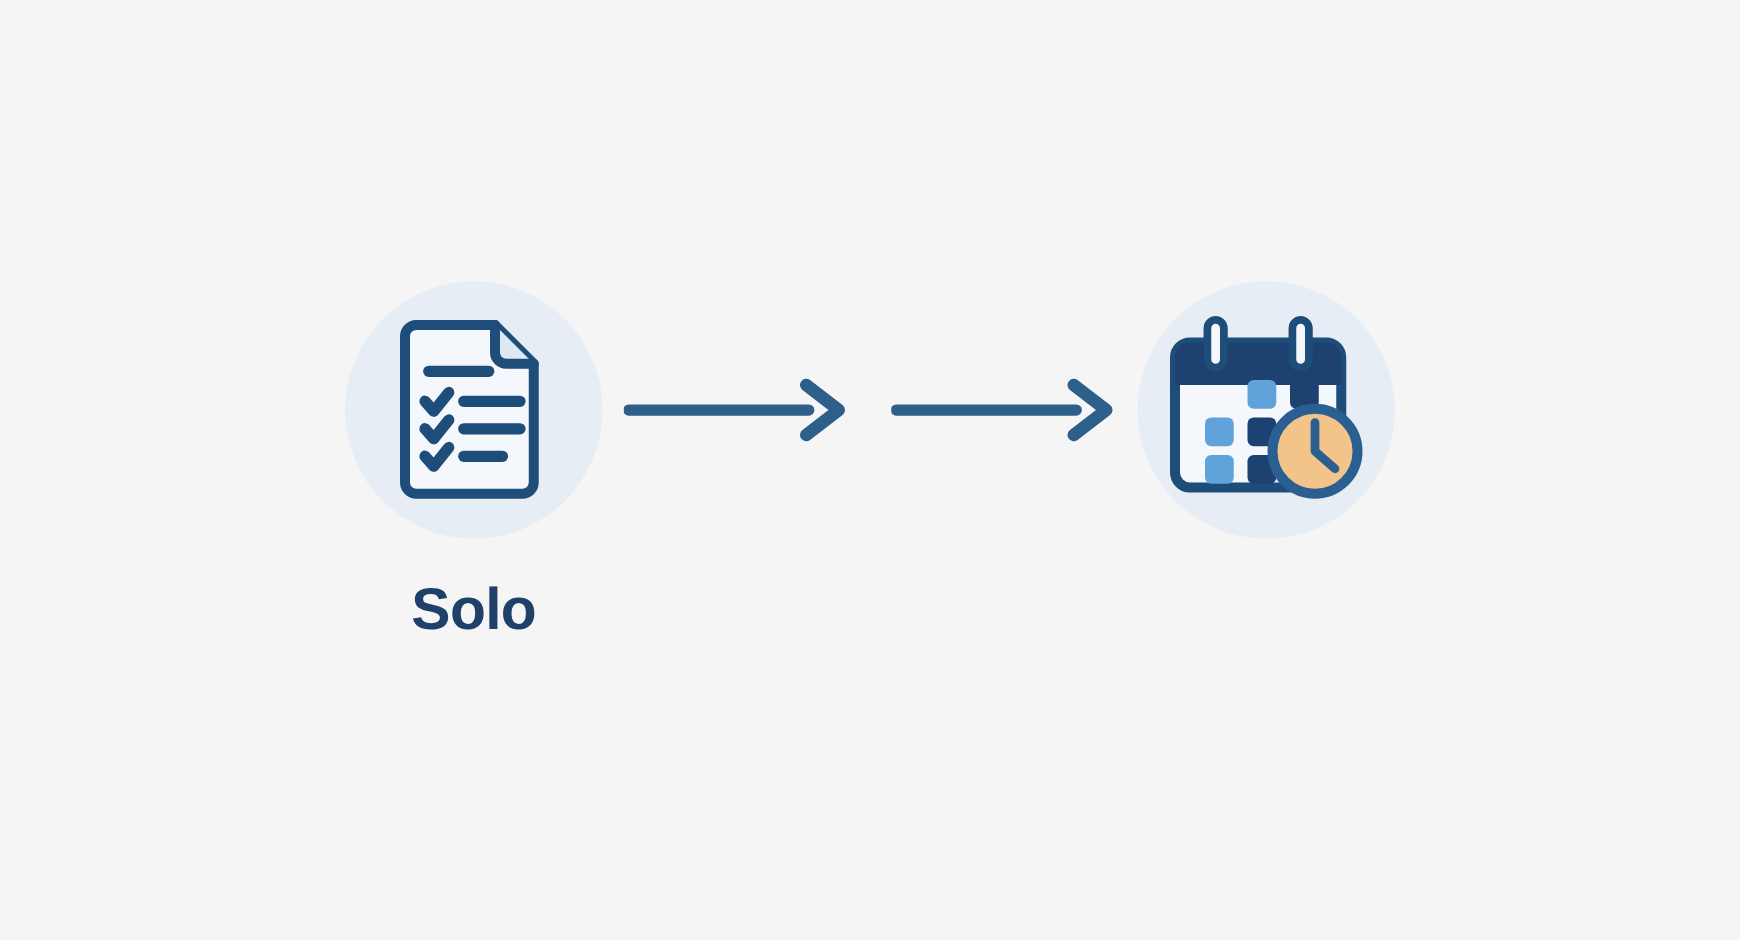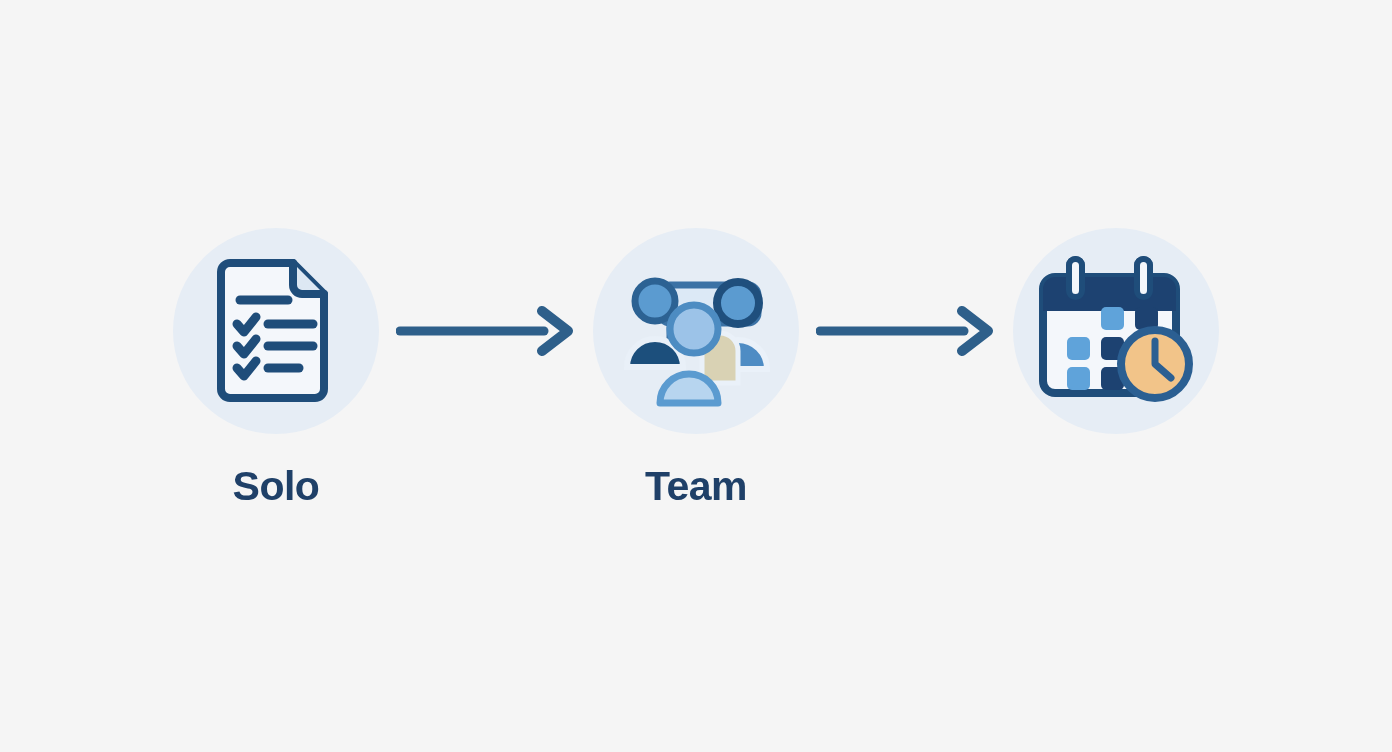--- a/index.html
+++ b/index.html
@@ -51,21 +51,21 @@
     justify-content: center;
     position: relative;
   }
 
   .badge svg {
     display: block;
   }
 
   .stage-label {
     margin-top: 32px;
-    font-size: 41px;
+    font-size: 47px;
     font-weight: bold;
     color: #1f4068;
     letter-spacing: -0.5px;
     line-height: 1;
     white-space: nowrap;
     text-align: center;
   }
 
   .arrow {
     width: 214px;
@@ -105,42 +105,20 @@
       <div class="stage-label">Solo</div>
     </div>
 
     <div class="arrow">
       <svg width="180" height="52" viewBox="0 0 180 52">
         <line x1="4" y1="26" x2="148" y2="26" stroke="#2e5f8a" stroke-width="9" stroke-linecap="round"></line>
         <polyline points="146,6 172,26 146,46" fill="none" stroke="#2e5f8a" stroke-width="10" stroke-linecap="round" stroke-linejoin="round"></polyline>
       </svg>
     </div>
 
-    <div class="stage">
-      <div class="badge">
-        <svg width="160" height="160" viewBox="0 0 160 160">
-
-          <path d="M44 44 a10 10 0 0 1 10 -10 h78 a10 10 0 0 1 10 10 v18 a10 10 0 0 1 -10 10 h-58 l-20 18 v-18 h-0 a10 10 0 0 1 -10 -10 z" fill="#dce9f6" stroke="#3b72a5" stroke-width="7" stroke-linejoin="round" stroke-linecap="round"></path>
-
-          <circle cx="39" cy="50" r="20" fill="#5b9bd0" stroke="#2c6293" stroke-width="7"></circle>
-          <path d="M11 116 a28 28 0 0 1 56 0 z" fill="#1c4f7c" stroke="#e9f0f8" stroke-width="6"></path>
-
-          <circle cx="122" cy="52" r="21" fill="#5b9bd0" stroke="#1f4f7d" stroke-width="8"></circle>
-          <path d="M93 118 a29 29 0 0 1 58 0 z" fill="#4e8cc4" stroke="#eaf1f9" stroke-width="6"></path>
-
-          <path d="M86 100 a18 18 0 0 1 36 0 v32 h-36 z" fill="#d9d2b4" stroke="#eaf1f9" stroke-width="5"></path>
-
-          <circle cx="78" cy="78" r="24" fill="#9cc3e8" stroke="#4d8cc2" stroke-width="7"></circle>
-
-          <circle cx="73" cy="113" r="0" fill="none"></circle>
-          <path d="M44 152 a29 29 0 0 1 58 0 z" fill="#b7d5ef" stroke="#5b9bd0" stroke-width="7" stroke-linejoin="round"></path>
-        </svg>
-      </div>
-      <div class="stage-label">Team</div>
-    </div>
 
     <div class="arrow">
       <svg width="180" height="52" viewBox="0 0 180 52">
         <line x1="4" y1="26" x2="148" y2="26" stroke="#2e5f8a" stroke-width="9" stroke-linecap="round"></line>
         <polyline points="146,6 172,26 146,46" fill="none" stroke="#2e5f8a" stroke-width="10" stroke-linecap="round" stroke-linejoin="round"></polyline>
       </svg>
     </div>
 
     <div class="stage">
       <div class="badge">

